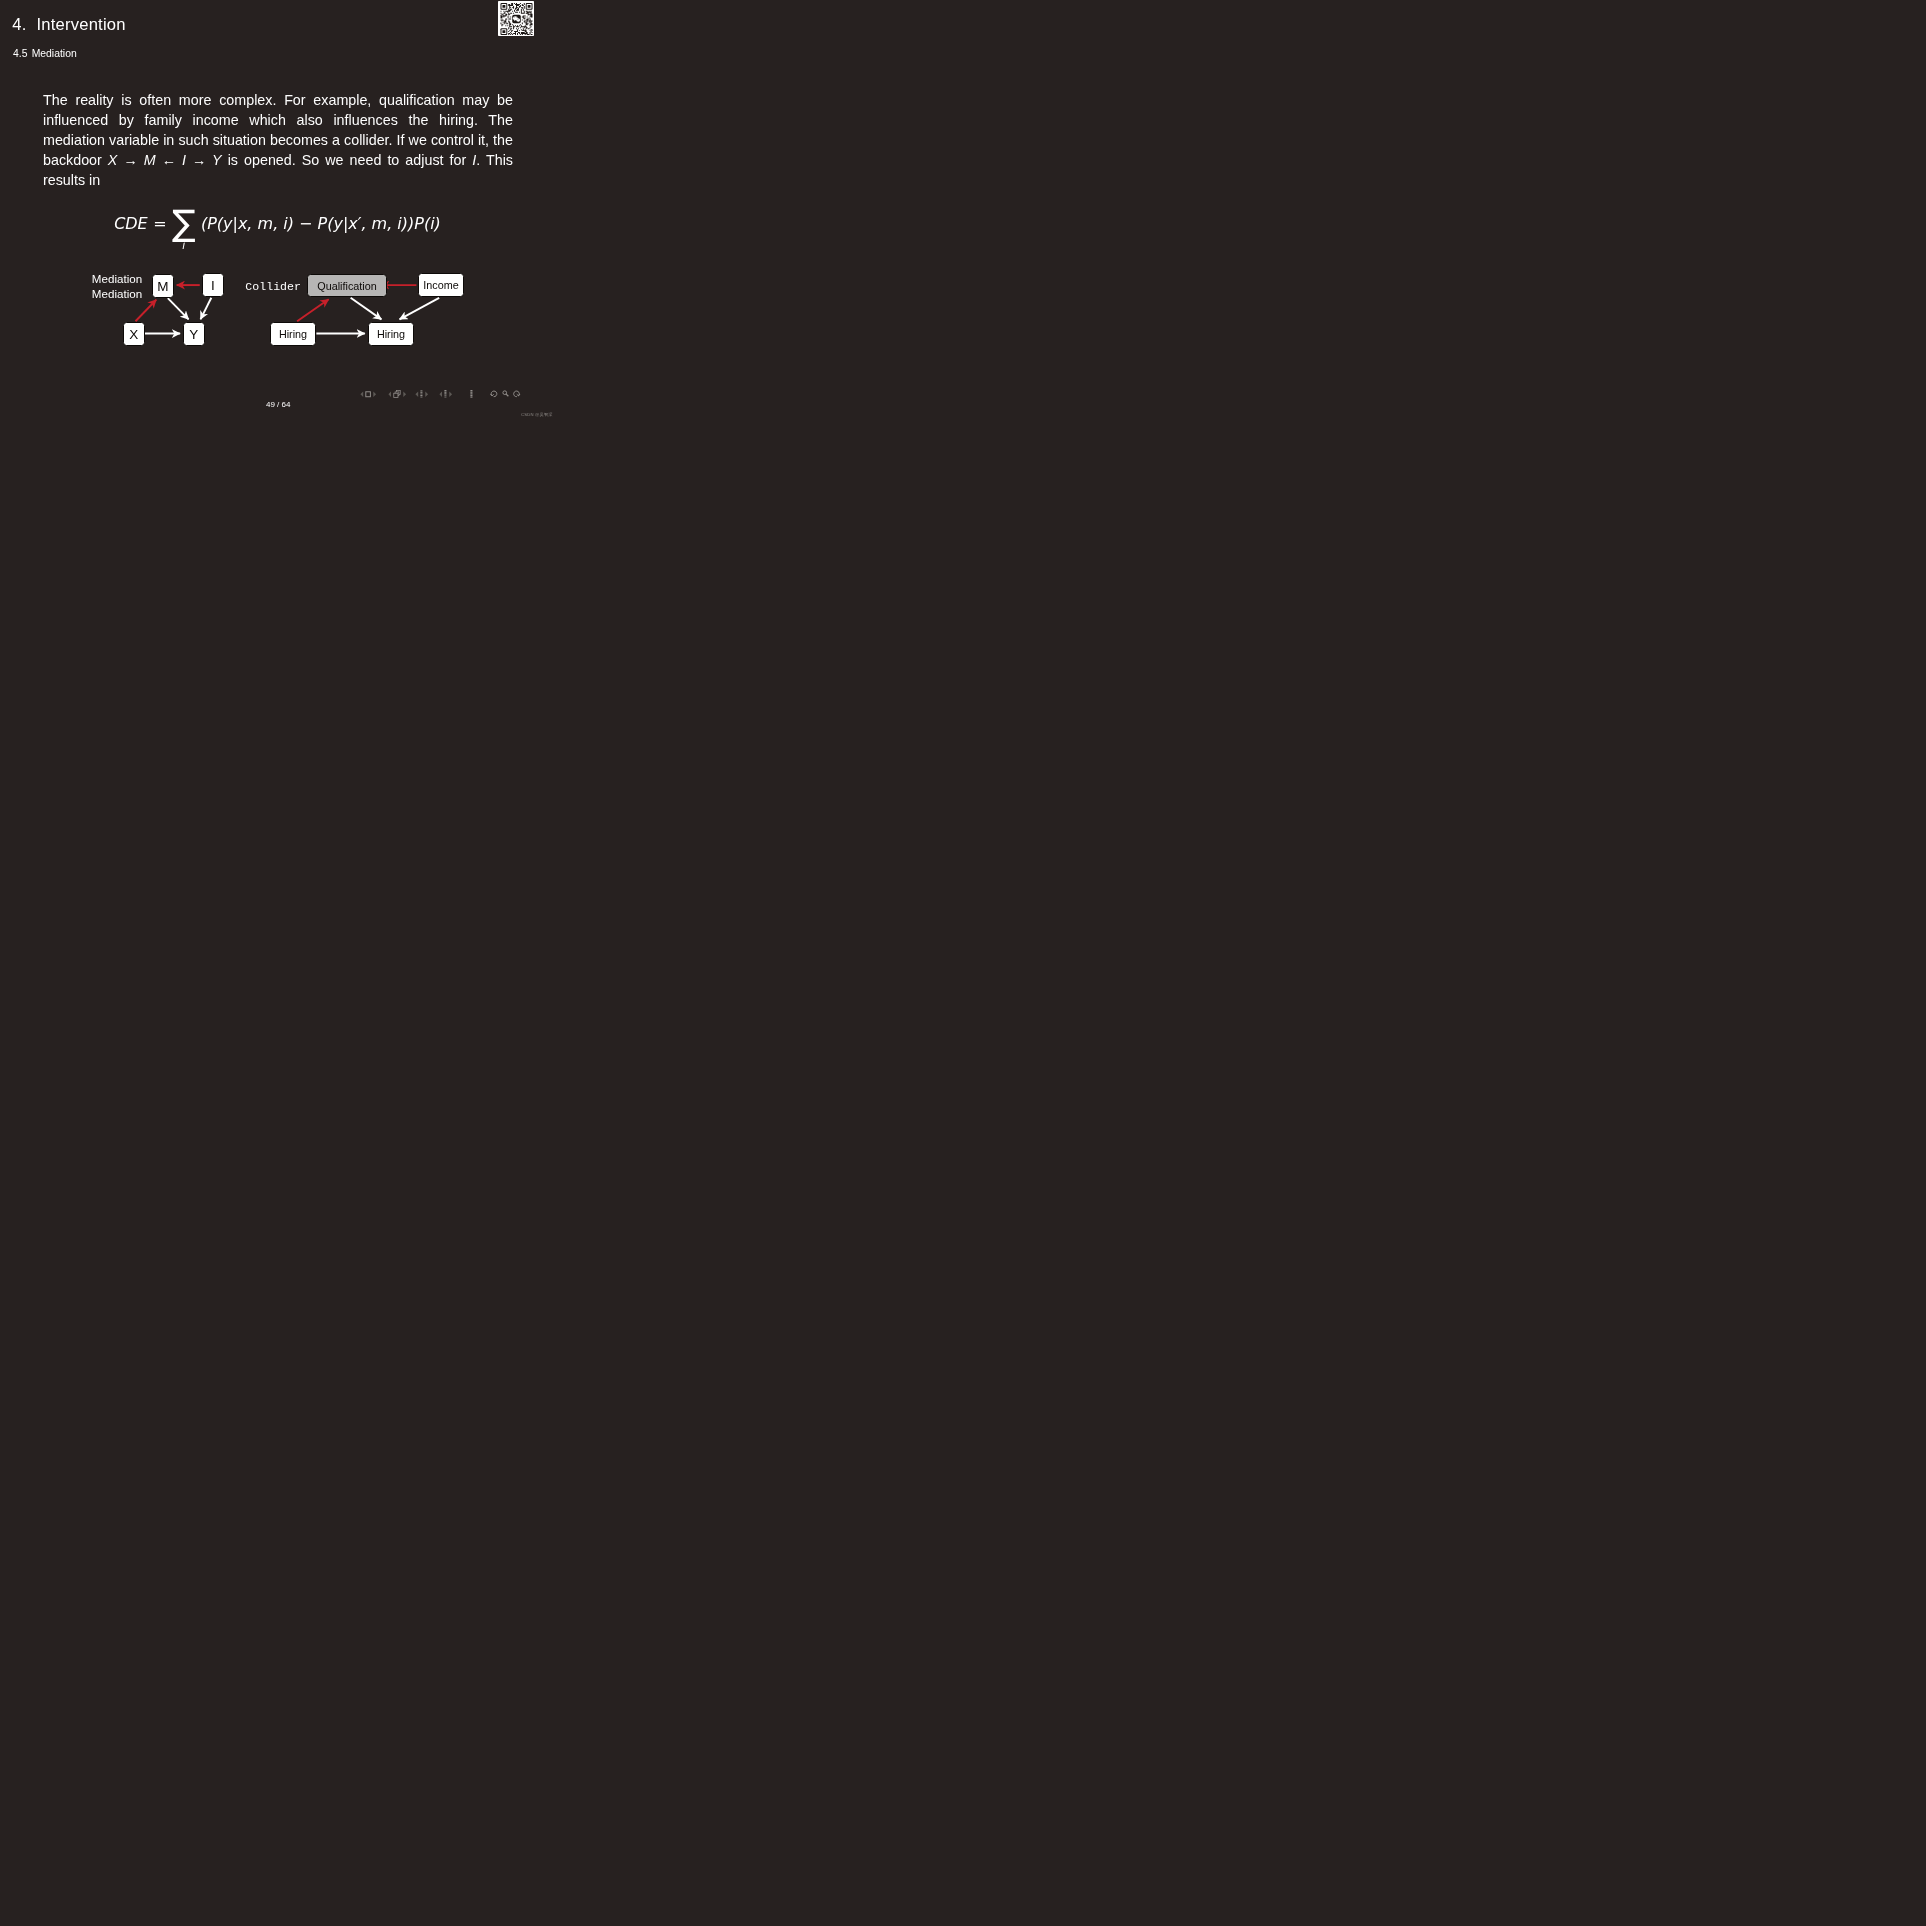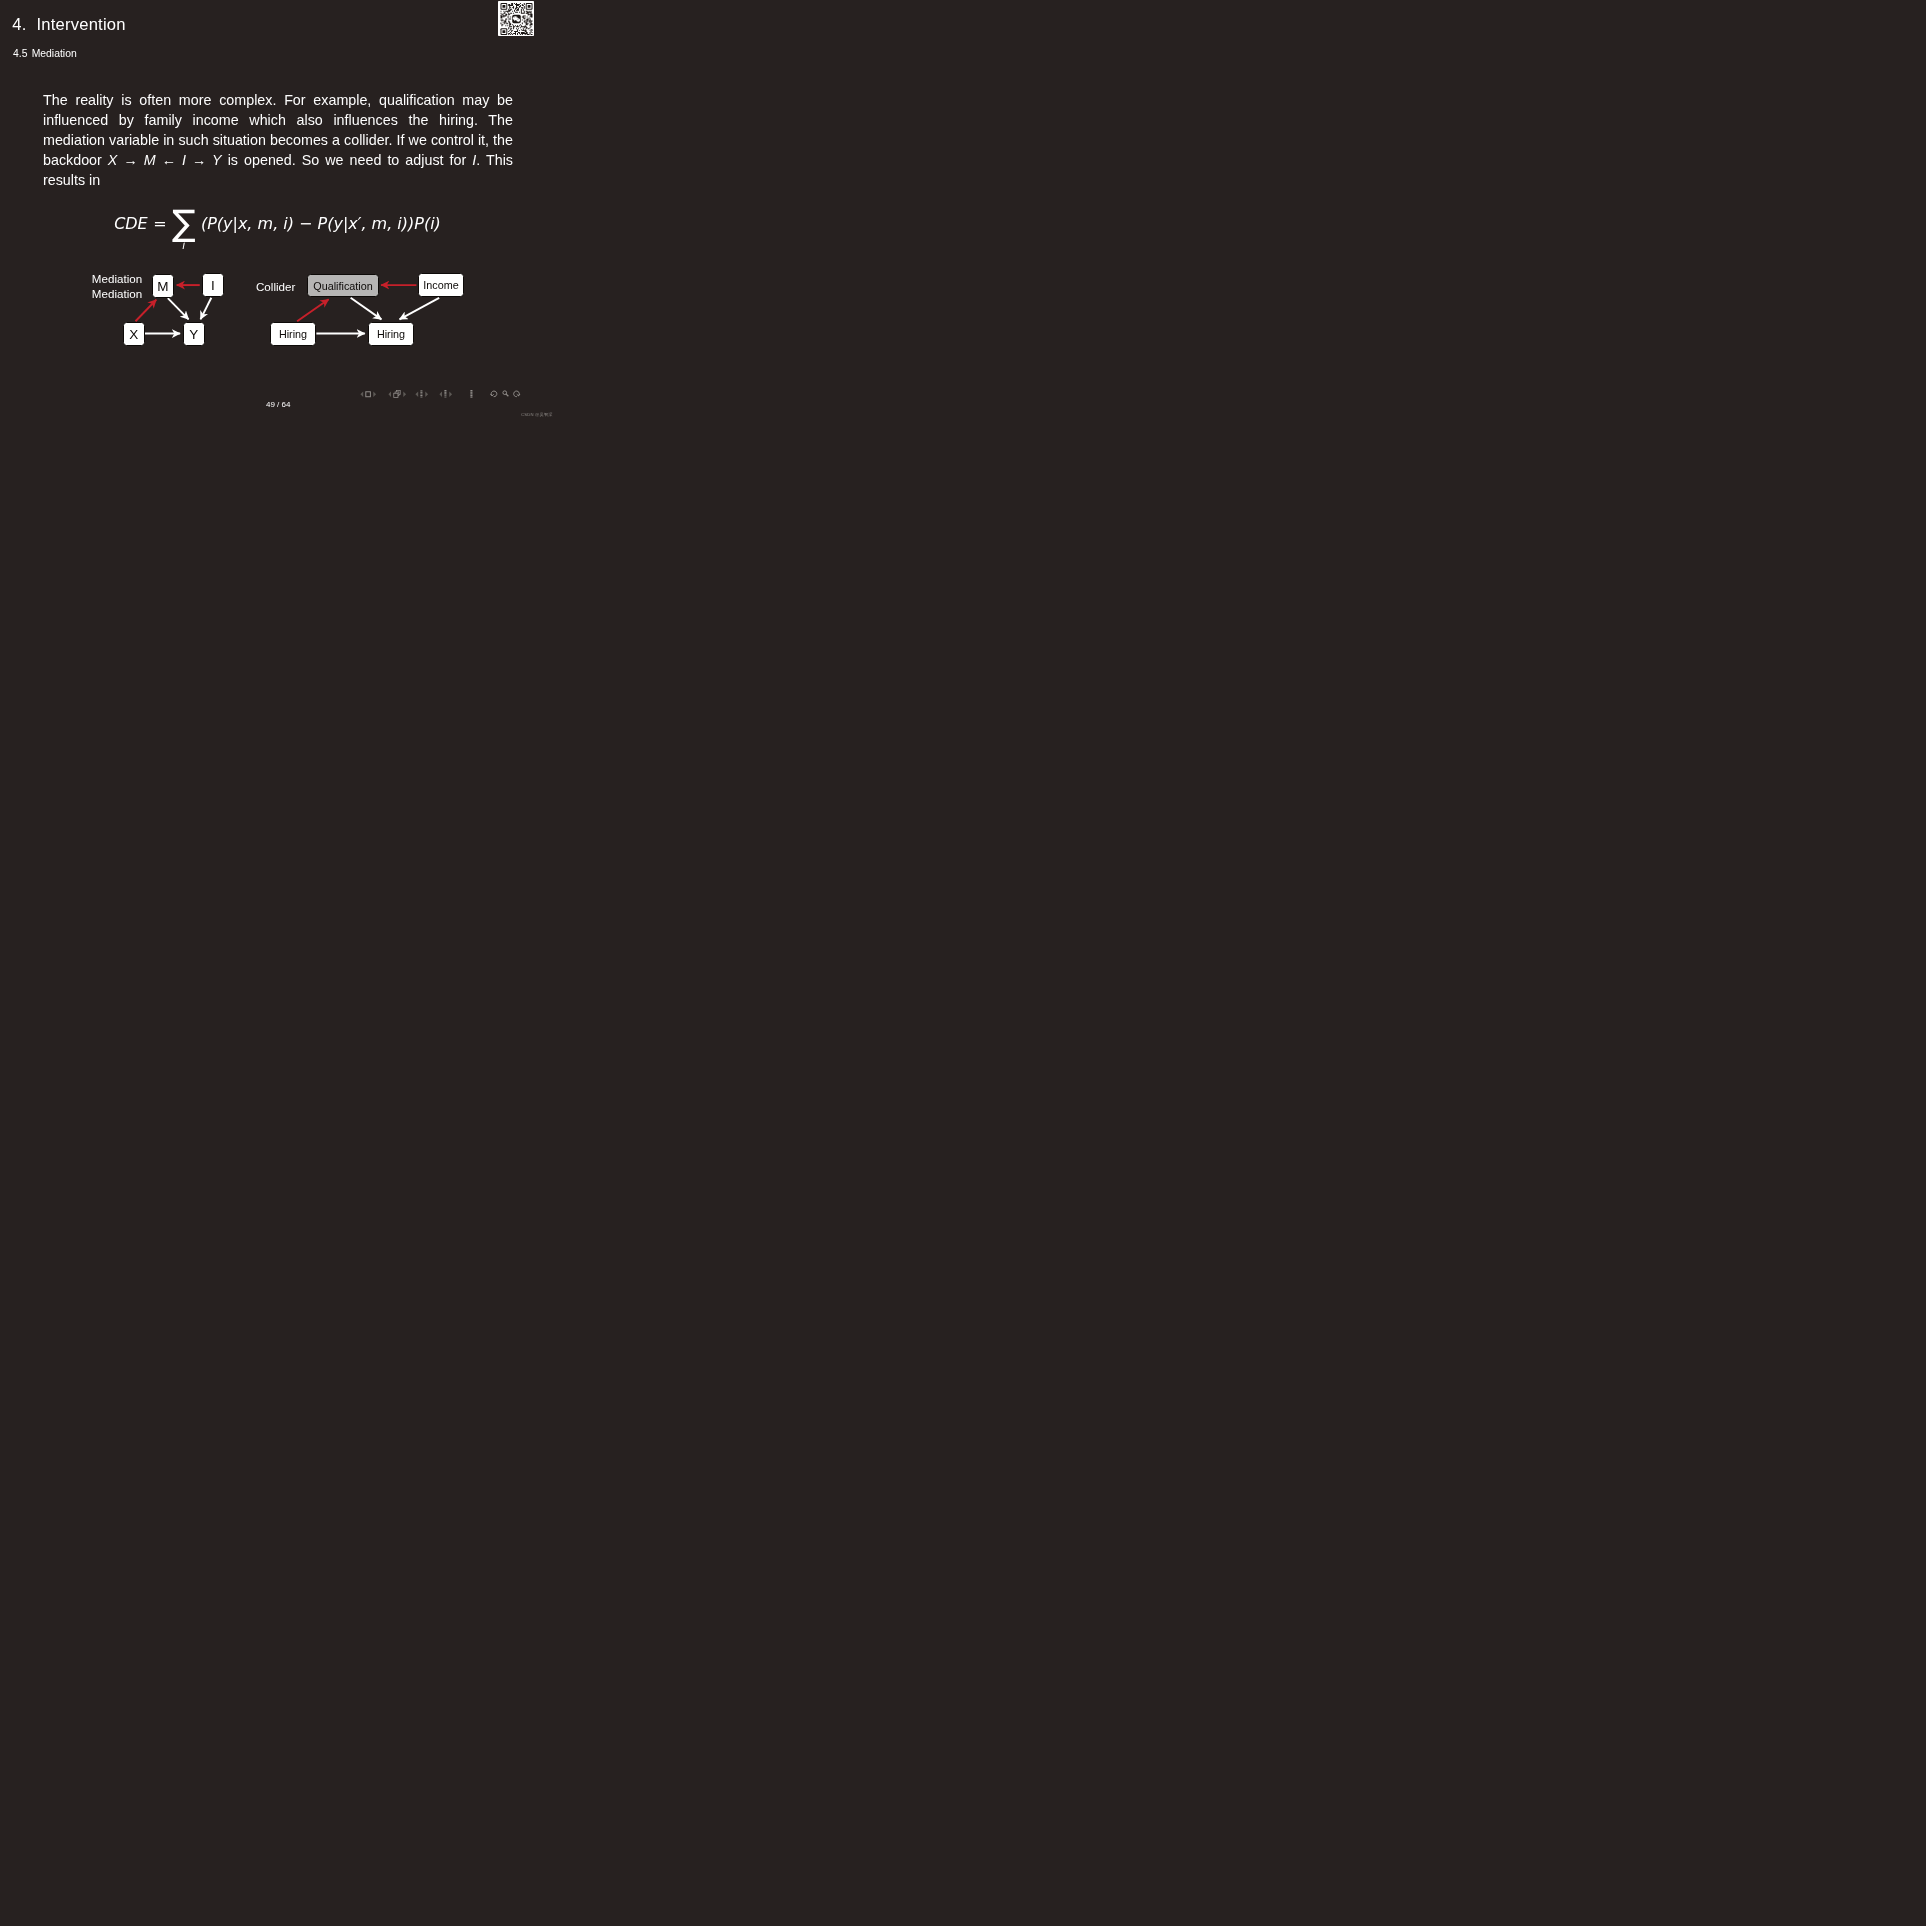--- a/index.html
+++ b/index.html
@@ -138,24 +138,24 @@
 <div class="node node-letter" style="left:202px;top:273px;width:21.6px;height:24px;">
     <span>I</span>
   </div>
 <div class="node node-letter" style="left:123px;top:322px;width:21.6px;height:24px;">
     <span>X</span>
   </div>
 <div class="node node-letter" style="left:183px;top:322px;width:21.6px;height:24px;">
     <span>Y</span>
   </div>
 
-<div class="abs diagram-label" style="left:256px;top:279px;width:59px;text-align:left;">
+<div class="abs diagram-label" style="left:242px;top:279px;width:59px;text-align:right;font-family:Liberation Mono, monospace;">
   <span>Collider</span>
 </div>
-<div class="node node-word node-collider" style="left:307px;top:274px;width:72px;height:23px;">
+<div class="node node-word node-collider" style="left:307px;top:274px;width:80px;height:23px;">
     <span>Qualification</span>
   </div>
 <div class="node node-word" style="left:418px;top:273px;width:46px;height:24px;">
     <span>Income</span>
   </div>
 <div class="node node-word" style="left:270px;top:322px;width:46px;height:24px;">
     <span>Hiring</span>
   </div>
 <div class="node node-word" style="left:368px;top:322px;width:46px;height:24px;">
     <span>Hiring</span>

